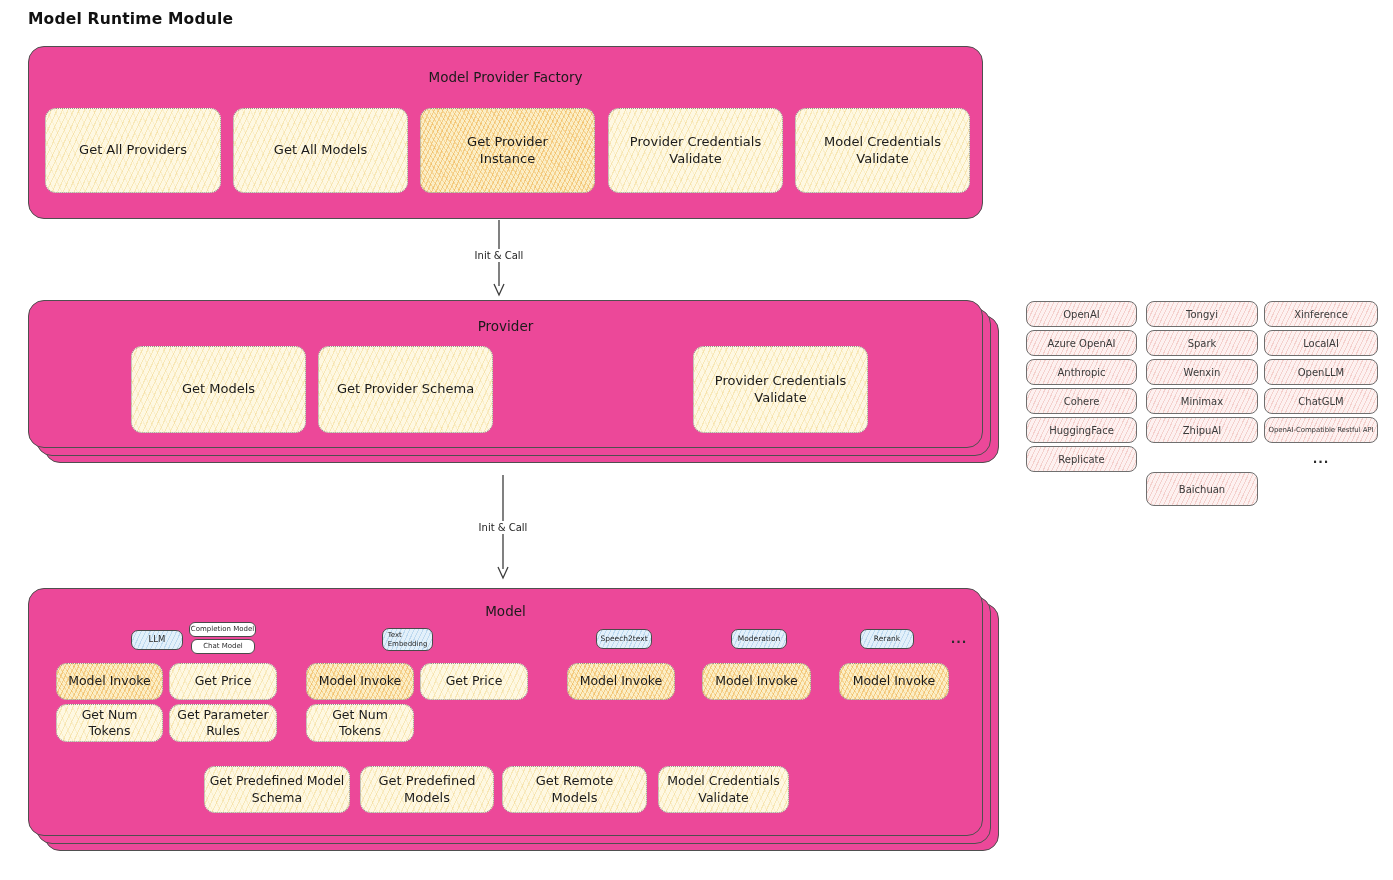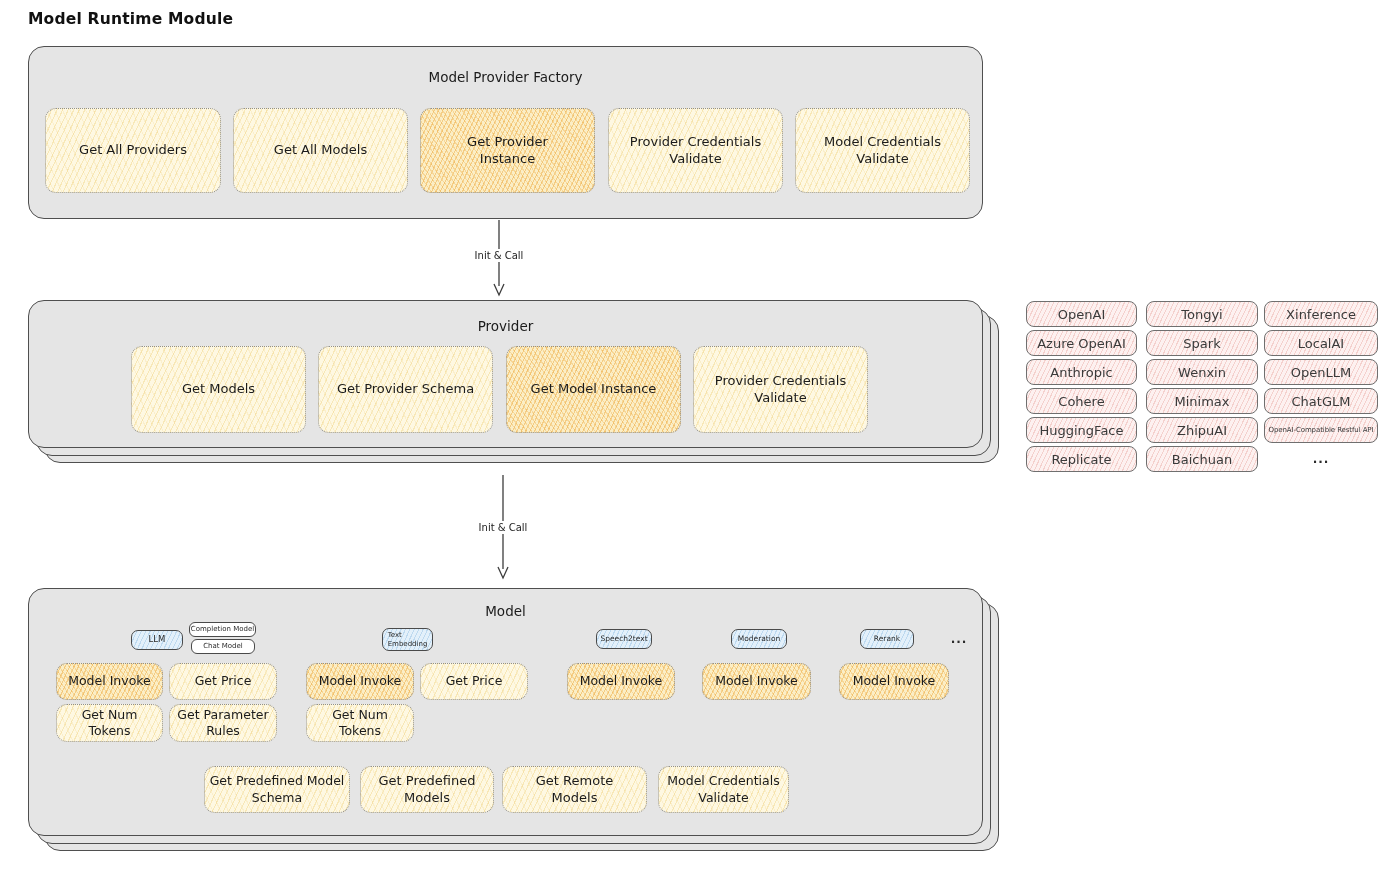--- a/index.html
+++ b/index.html
@@ -3,21 +3,21 @@
 <meta charset="utf-8">
 <style>
   html,body{margin:0;padding:0;background:#fff;}
   .canvas{
     position:relative;width:1393px;height:880px;background:#fff;overflow:hidden;
     font-family:"DejaVu Sans", sans-serif;color:#1b1b1b;
   }
   .page-title{position:absolute;font-size:15.5px;font-weight:bold;color:#111;letter-spacing:.2px;}
   
   .card,.card-layer{
-    position:absolute;background:#e5e5e5;border:1.4px solid #4f4f4f;border-radius:16px;box-sizing:border-box;
+    position:absolute;background:#ec4899;border:1.4px solid #4f4f4f;border-radius:16px;box-sizing:border-box;
   }
   .card-title{position:absolute;left:0;right:0;text-align:center;font-size:13.5px;color:#1b1b1b;}
   
   .func{
     position:absolute;box-sizing:border-box;border:1.4px dotted #8f8f8f;border-radius:11px;
     display:flex;align-items:center;justify-content:center;text-align:center;
     font-size:13px;line-height:1.3;padding:2px 12px;color:#1b1b1b;
     background-color:#FEF8E2;
     background-image:
       repeating-linear-gradient(115deg, rgba(238,204,112,.38) 0 1px, transparent 1px 5px),
@@ -27,21 +27,21 @@
     background-color:#FBEEC6;
     background-image:
       repeating-linear-gradient(115deg, rgba(238,170,64,.50) 0 1px, transparent 1px 4px),
       repeating-linear-gradient(55deg, rgba(238,170,64,.35) 0 1px, transparent 1px 4px);
   }
   .fs12{font-size:12.5px;padding:2px 3px;}
   
   .pill{
     position:absolute;box-sizing:border-box;border:1.2px solid #6f6f6f;border-radius:8px;
     display:flex;align-items:center;justify-content:center;text-align:center;
-    font-size:13px;color:#3a3a3a;
+    font-size:10px;color:#3a3a3a;
     background-color:#FDF1F0;
     background-image:repeating-linear-gradient(115deg, rgba(228,148,140,.35) 0 1px, transparent 1px 4px);
   }
   .pill.sm{font-size:7px;letter-spacing:-.1px;}
   .ellipsis{
     position:absolute;display:flex;align-items:center;justify-content:center;
     font-size:12px;font-weight:bold;color:#2b2b2b;letter-spacing:1px;
   }
   
   .tag{
@@ -80,37 +80,36 @@
     <path d="M2 64 L7 75 L12 64" fill="none" stroke="#3d3d3d" stroke-width="1.3"></path>
   </svg>
   <div class="arrow-label" style="left:455px;top:249px;width:88px">Init &amp; Call</div>
 
   <div class="card-layer" style="left:44px;top:315px;width:955px;height:148px"></div>
   <div class="card-layer" style="left:36px;top:308px;width:955px;height:148px"></div>
   <div class="card" style="left:28px;top:300px;width:955px;height:148px">
     <div class="card-title" style="top:17px">Provider</div>
     <div class="func" style="left:102px;top:45px;width:175px;height:87px">Get Models</div>
     <div class="func" style="left:289px;top:45px;width:175px;height:87px">Get Provider Schema</div>
-    <div class="func hl" style="left:477px;top:45px;width:175px;height:87px">Get Model Instance</div>
     <div class="func" style="left:664px;top:45px;width:175px;height:87px">Provider Credentials Validate</div>
   </div>
 
   <div class="pill" style="left:1026px;top:301px;width:111px;height:26px">OpenAI</div>
   <div class="pill" style="left:1026px;top:330px;width:111px;height:26px">Azure OpenAI</div>
   <div class="pill" style="left:1026px;top:359px;width:111px;height:26px">Anthropic</div>
   <div class="pill" style="left:1026px;top:388px;width:111px;height:26px">Cohere</div>
   <div class="pill" style="left:1026px;top:417px;width:111px;height:26px">HuggingFace</div>
   <div class="pill" style="left:1026px;top:446px;width:111px;height:26px">Replicate</div>
 
   <div class="pill" style="left:1146px;top:301px;width:112px;height:26px">Tongyi</div>
   <div class="pill" style="left:1146px;top:330px;width:112px;height:26px">Spark</div>
   <div class="pill" style="left:1146px;top:359px;width:112px;height:26px">Wenxin</div>
   <div class="pill" style="left:1146px;top:388px;width:112px;height:26px">Minimax</div>
   <div class="pill" style="left:1146px;top:417px;width:112px;height:26px">ZhipuAI</div>
-  <div class="pill" style="left:1146px;top:446px;width:112px;height:26px">Baichuan</div>
+  <div class="pill" style="left:1146px;top:472px;width:112px;height:34px">Baichuan</div>
 
   <div class="pill" style="left:1264px;top:301px;width:114px;height:26px">Xinference</div>
   <div class="pill" style="left:1264px;top:330px;width:114px;height:26px">LocalAI</div>
   <div class="pill" style="left:1264px;top:359px;width:114px;height:26px">OpenLLM</div>
   <div class="pill" style="left:1264px;top:388px;width:114px;height:26px">ChatGLM</div>
   <div class="pill sm" style="left:1264px;top:417px;width:114px;height:26px">OpenAI-Compatible Restful API</div>
   <div class="ellipsis" style="left:1264px;top:446px;width:114px;height:26px">...</div>
 
   <svg class="arrow" style="left:496px;top:475px" width="14" height="106" viewBox="0 0 14 106">
     <line x1="7" y1="0" x2="7" y2="94" stroke="#3d3d3d" stroke-width="1.3"></line>

